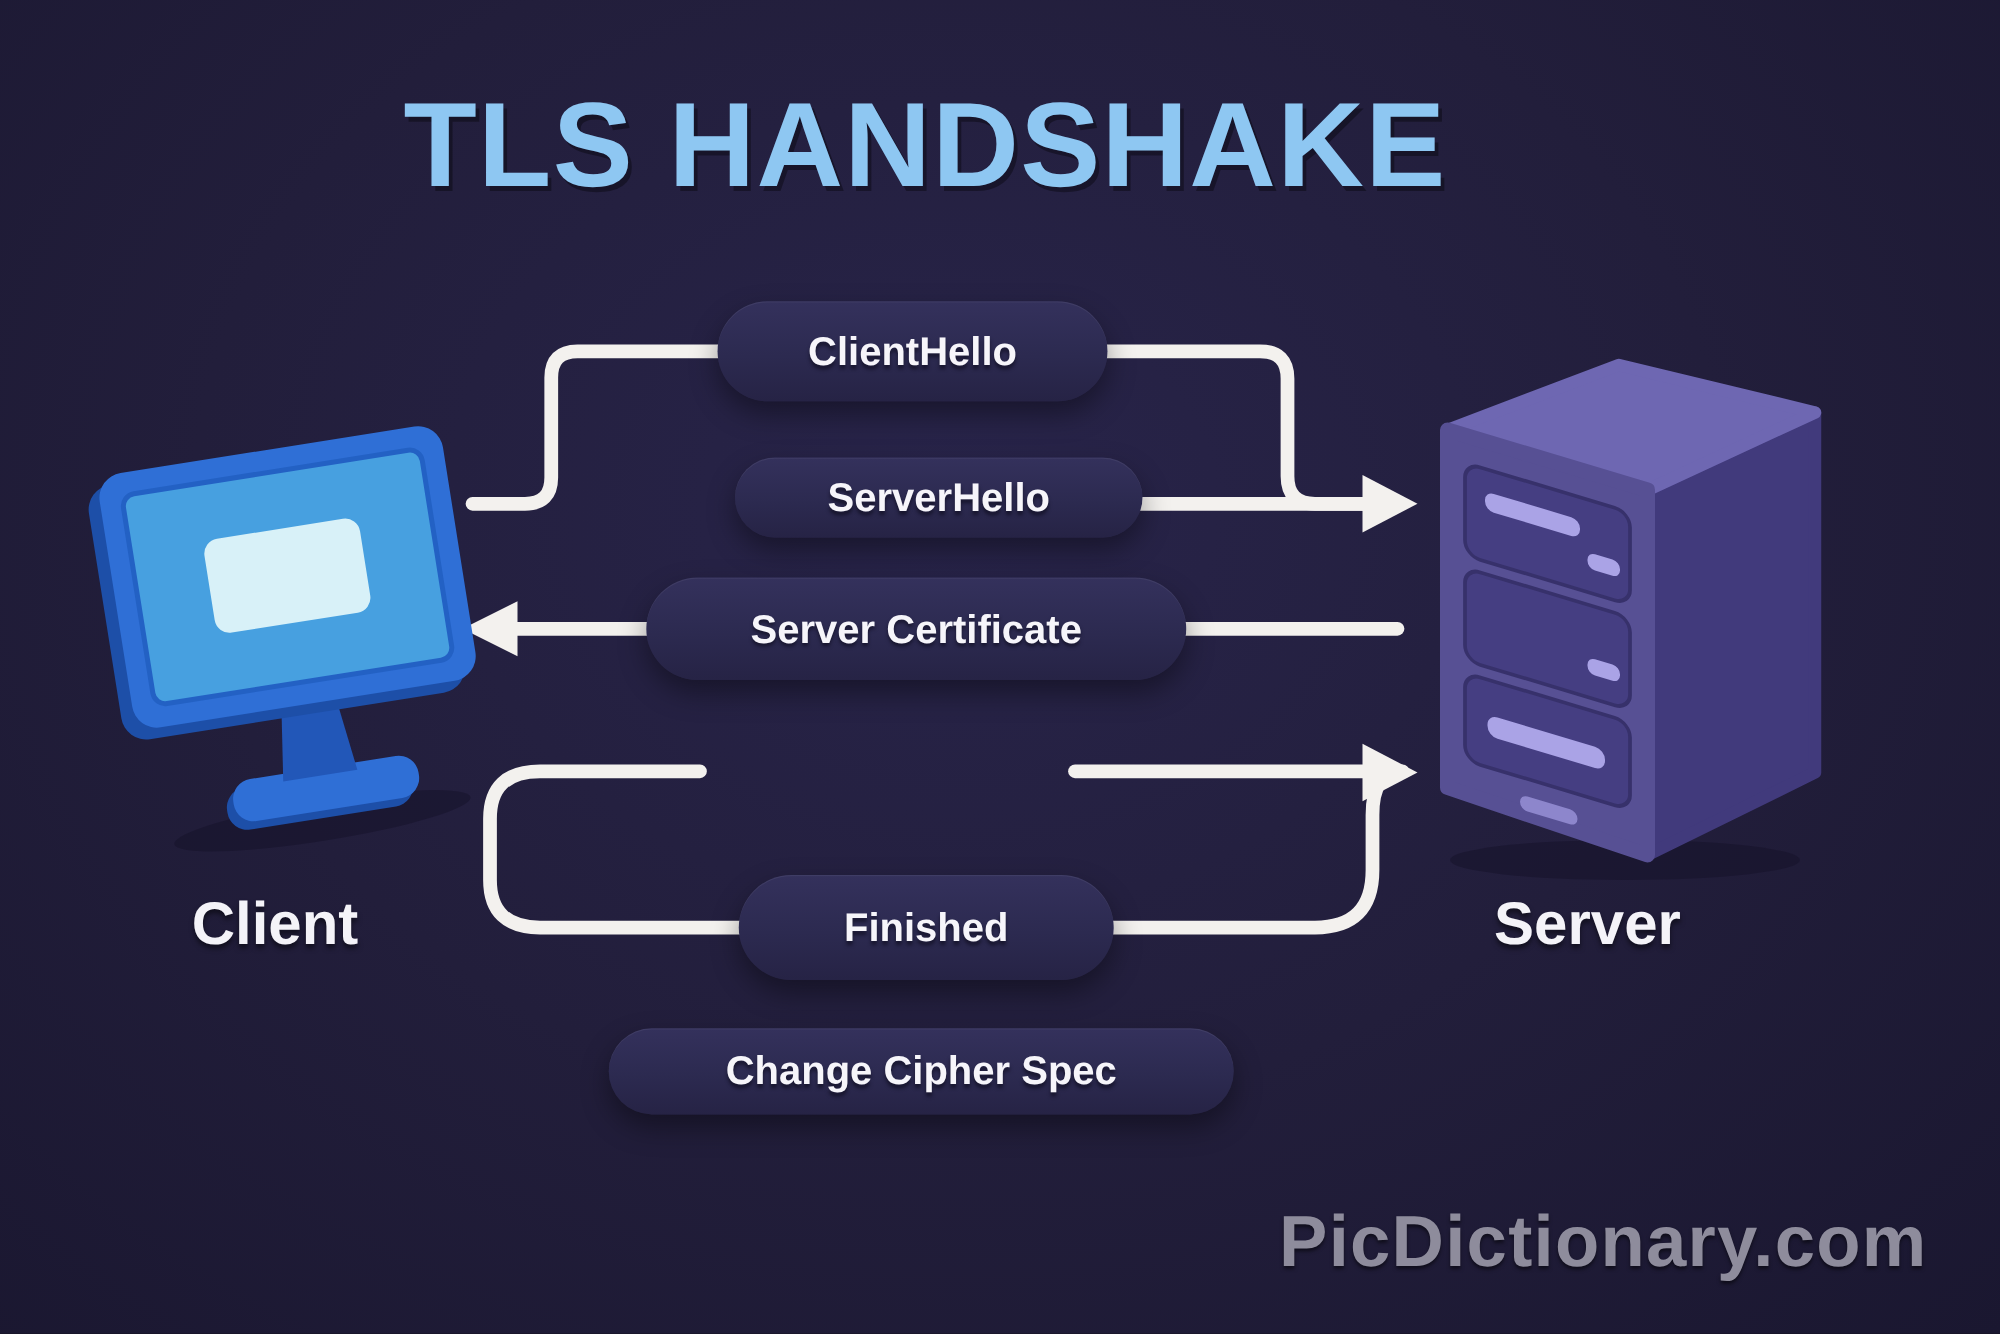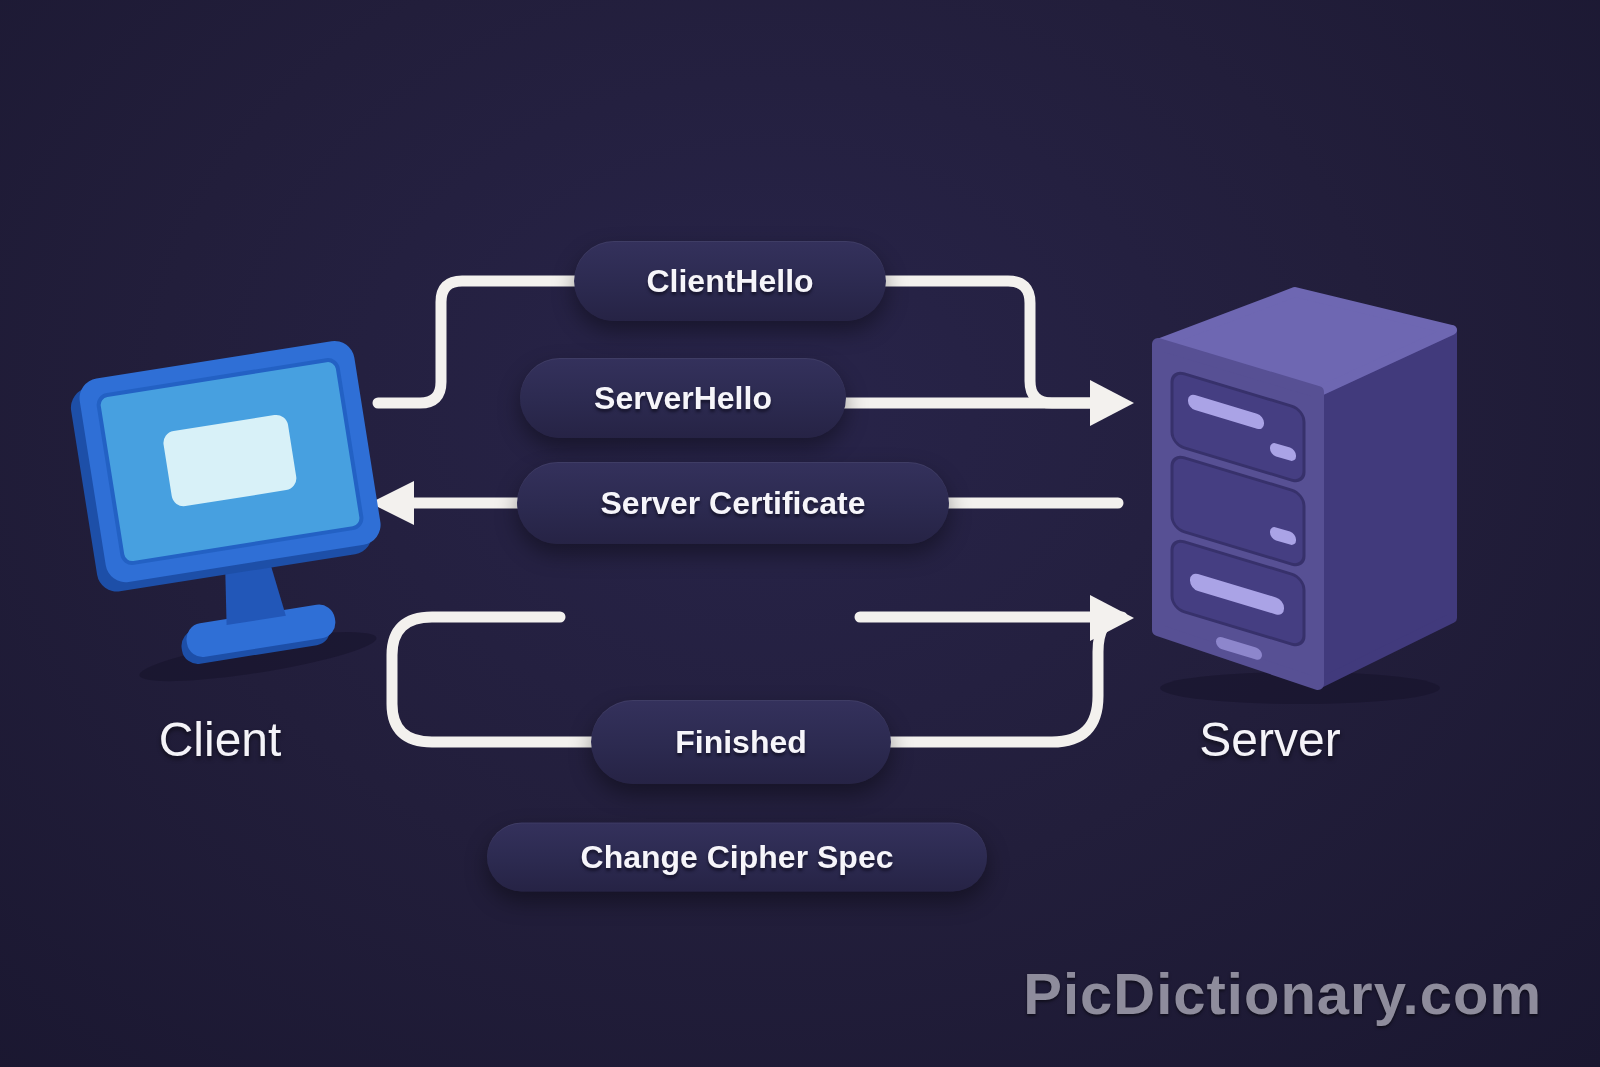--- a/index.html
+++ b/index.html
@@ -19,36 +19,37 @@
     position:absolute;transform:translate(-50%,-50%);
     display:flex;align-items:center;justify-content:center;
     border-radius:999px;z-index:3;
     background:linear-gradient(180deg,#34315c 0%,#2c2a50 55%,#262345 100%);
     box-shadow:0 10px 22px rgba(0,0,0,.38), inset 0 1px 0 rgba(255,255,255,.06);
     color:#f6f5fa;font-weight:700;font-size:32px;white-space:nowrap;
     text-shadow:0 3px 3px rgba(10,8,24,.6);
   }
   .node-label{
     position:absolute;transform:translateX(-50%);
-    color:#f4f3f8;font-weight:400;font-size:48px;
+    color:#f4f3f8;font-weight:700;font-size:48px;
     text-shadow:0 3px 4px rgba(0,0,0,.5);z-index:3;white-space:nowrap;
   }
   .watermark{
     position:absolute;right:58px;bottom:40px;
     color:#8e8c9c;font-weight:700;font-size:58px;letter-spacing:1px;
     text-shadow:0 2px 3px rgba(0,0,0,.5);z-index:3;
   }
   svg.layer{position:absolute;left:0;top:0;z-index:1;}
   svg.icon{position:absolute;z-index:2;}
 </style>
 </head>
 <body>
 
 <div class="canvas">
 
+  <div class="title">TLS HANDSHAKE</div>
 
   <svg class="layer" width="1600" height="1067" viewBox="0 0 1600 1067">
     <g fill="none" stroke="#f3f1ee" stroke-width="11" stroke-linecap="round" stroke-linejoin="round">
 
       <path d="M 378 403 L 420 403 Q 441 403 441 382 L 441 302 Q 441 281 462 281
                L 1008 281 Q 1030 281 1030 303 L 1030 381 Q 1030 403 1052 403 L 1092 403"></path>
 
       <path d="M 700 403 L 1092 403"></path>
 
       <path d="M 404 503 L 1118 503"></path>
@@ -101,21 +102,21 @@
         <rect x="14" y="106" width="132" height="74" rx="12" fill="#453e82" stroke="#37316b" stroke-width="3"></rect>
         <rect x="112" y="148" width="26" height="13" rx="6" fill="#aaa3e6"></rect>
         <rect x="14" y="190" width="132" height="70" rx="12" fill="#453e82" stroke="#37316b" stroke-width="3"></rect>
         <rect x="32" y="218" width="94" height="17" rx="8" fill="#aaa3e6"></rect>
         <rect x="58" y="274" width="46" height="12" rx="6" fill="#8d86cc"></rect>
       </g>
     </g>
   </svg>
 
   <div class="pill" style="left:730px;top:281px;width:312px;height:80px;">ClientHello</div>
-  <div class="pill" style="left:683px;top:398px;width:326px;height:80px;">ServerHello</div>
+  <div class="pill" style="left:751px;top:398px;width:326px;height:64px;">ServerHello</div>
   <div class="pill" style="left:733px;top:503px;width:432px;height:82px;text-align:center;">Server Certificate</div>
   <div class="pill" style="left:741px;top:742px;width:300px;height:84px;">Finished</div>
   <div class="pill" style="left:737px;top:857px;width:500px;height:69px;">Change Cipher Spec</div>
 
   <div class="node-label" style="left:220px;top:712px;">Client</div>
   <div class="node-label" style="left:1270px;top:712px;">Server</div>
 
   <div class="watermark">PicDictionary.com</div>
 
 </div>

